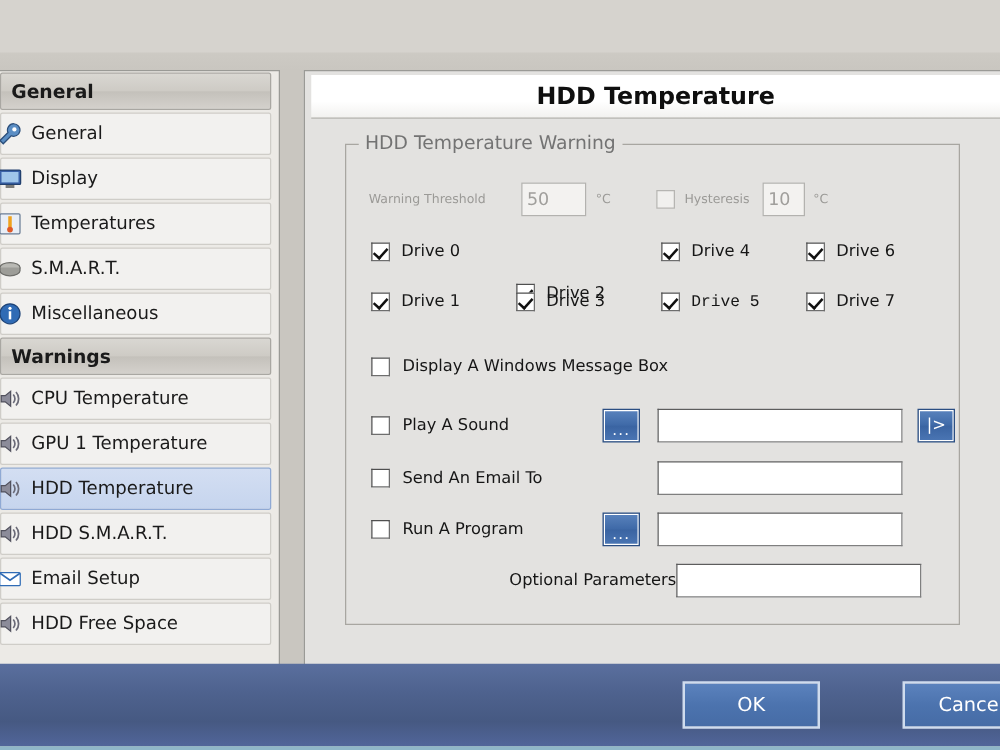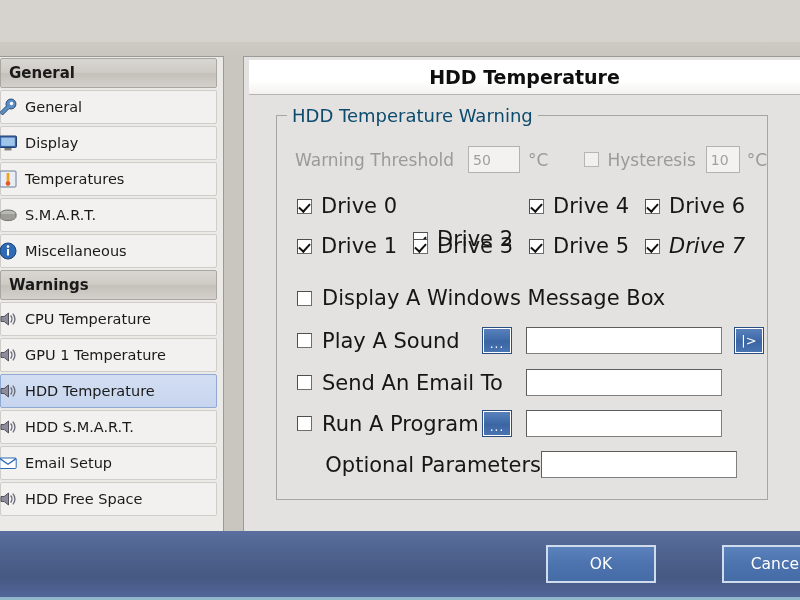--- a/index.html
+++ b/index.html
@@ -129,30 +129,30 @@
     left: 27px; top: 18px;
     width: 492px; height: 385px;
     border: 1px solid #a8a6a1;
     box-sizing: border-box;
   }
   .groupbox-title {
     position: absolute;
     left: 10px; top: -11px;
     background: #e3e2e0;
     padding: 0 5px;
-    font-size: 18px;
-    color: #0c4a6e;
+    font-size: 15px;
+    color: #737373;
     white-space: nowrap;
   }
 
   
   .row { position: absolute; display: flex; align-items: center; }
 
-  .lbl-dim { color: #9b9a97; font-size: 17px; white-space: nowrap; }
-  .lbl-norm { color: #161616; font-size: 21px; white-space: nowrap; }
+  .lbl-dim { color: #9b9a97; font-size: 10px; white-space: nowrap; }
+  .lbl-norm { color: #161616; font-size: 13px; white-space: nowrap; }
 
   .txtbox {
     background: #ffffff;
     border: 1px solid #7f7f7f;
     border-top-color: #5d5d5d;
     border-left-color: #5d5d5d;
     box-sizing: border-box;
     height: 27px;
     font-size: 14px;
     color: #161616;
@@ -344,21 +344,21 @@
         <span>HDD Temperature</span>
       </div>
 
       <div class="panel-body">
 
         <div class="groupbox">
           <div class="groupbox-title">HDD Temperature Warning</div>
 
           <div class="row" style="left:18px; top:30px;">
             <span class="lbl-dim">Warning Threshold</span>
-            <div class="txtbox dim" style="width:52px; margin-left:14px;">50</div>
+            <div class="txtbox dim" style="width:52px; margin-left:28px;">50</div>
             <span class="lbl-dim" style="margin-left:8px;">°C</span>
 
             <div class="cb dim" style="margin-left:36px;"></div>
             <span class="lbl-dim" style="margin-left:8px;">Hysteresis</span>
             <div class="txtbox dim" style="width:34px; margin-left:10px;">10</div>
             <span class="lbl-dim" style="margin-left:7px;">°C</span>
           </div>
 
           <div id="drive-grid">
               <div class="row" style="left: 20px; top: 78px;">
@@ -376,29 +376,29 @@
               <div class="row" style="left: 136px; top: 118px;">
                 <div class="cb checked"></div>
                 <span class="lbl-norm" style="margin-left: 9px;">Drive 3</span>
               </div>
               <div class="row" style="left: 252px; top: 78px;">
                 <div class="cb checked"></div>
                 <span class="lbl-norm" style="margin-left: 9px;">Drive 4</span>
               </div>
               <div class="row" style="left: 252px; top: 118px;">
                 <div class="cb checked"></div>
-                <span class="lbl-norm" style="margin-left: 9px;">Drive 5</span>
+                <span class="lbl-norm" style="margin-left: 9px; font-family: Liberation Mono, monospace;">Drive 5</span>
               </div>
               <div class="row" style="left: 368px; top: 78px;">
                 <div class="cb checked"></div>
                 <span class="lbl-norm" style="margin-left: 9px;">Drive 6</span>
               </div>
               <div class="row" style="left: 368px; top: 118px;">
                 <div class="cb checked"></div>
-                <span class="lbl-norm" style="margin-left: 9px; font-style: italic;">Drive 7</span>
+                <span class="lbl-norm" style="margin-left: 9px;">Drive 7</span>
               </div>
             </div>
 
           <div class="row" style="left:20px; top:170px;">
             <div class="cb"></div>
             <span class="lbl-norm" style="margin-left:10px;">Display A Windows Message Box</span>
           </div>
 
           <div class="row" style="left:20px; top:211px;">
             <div class="cb"></div>

